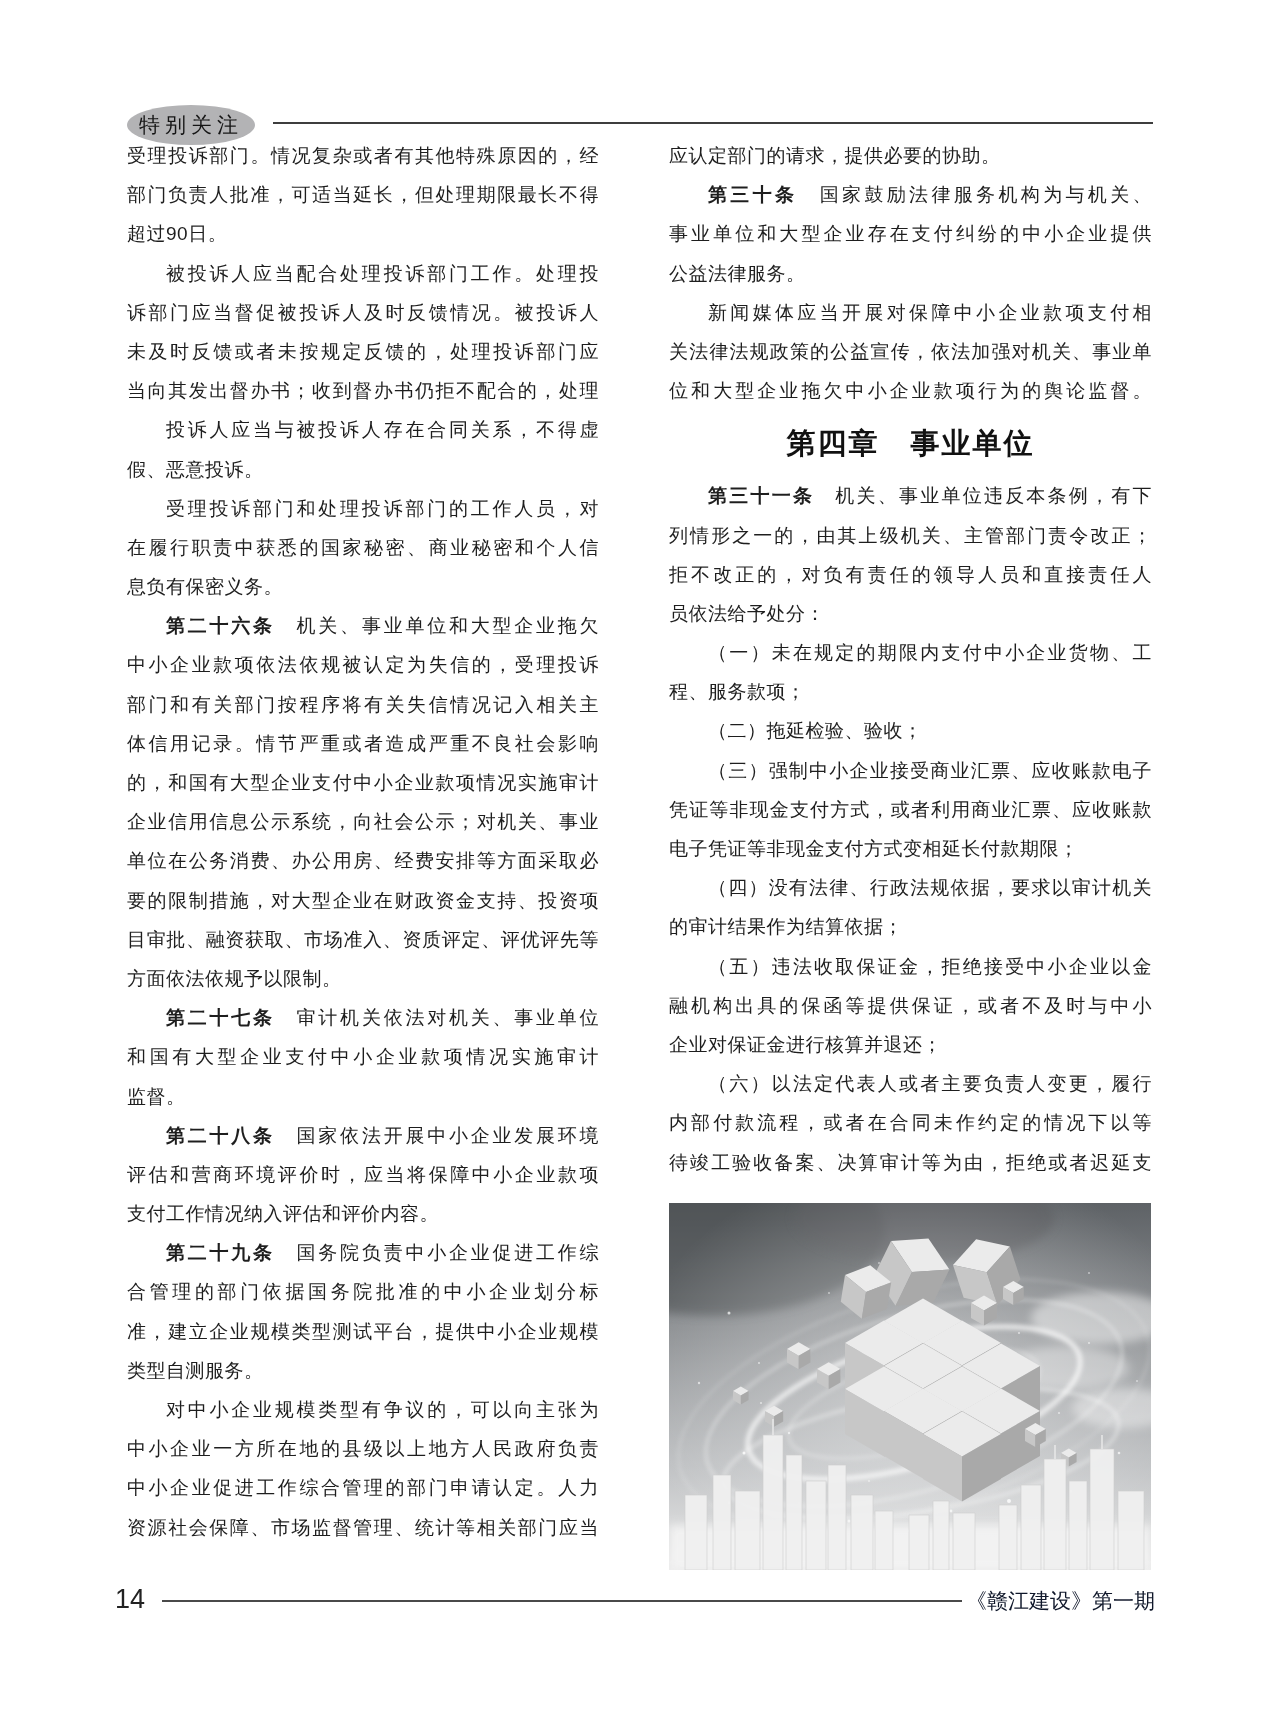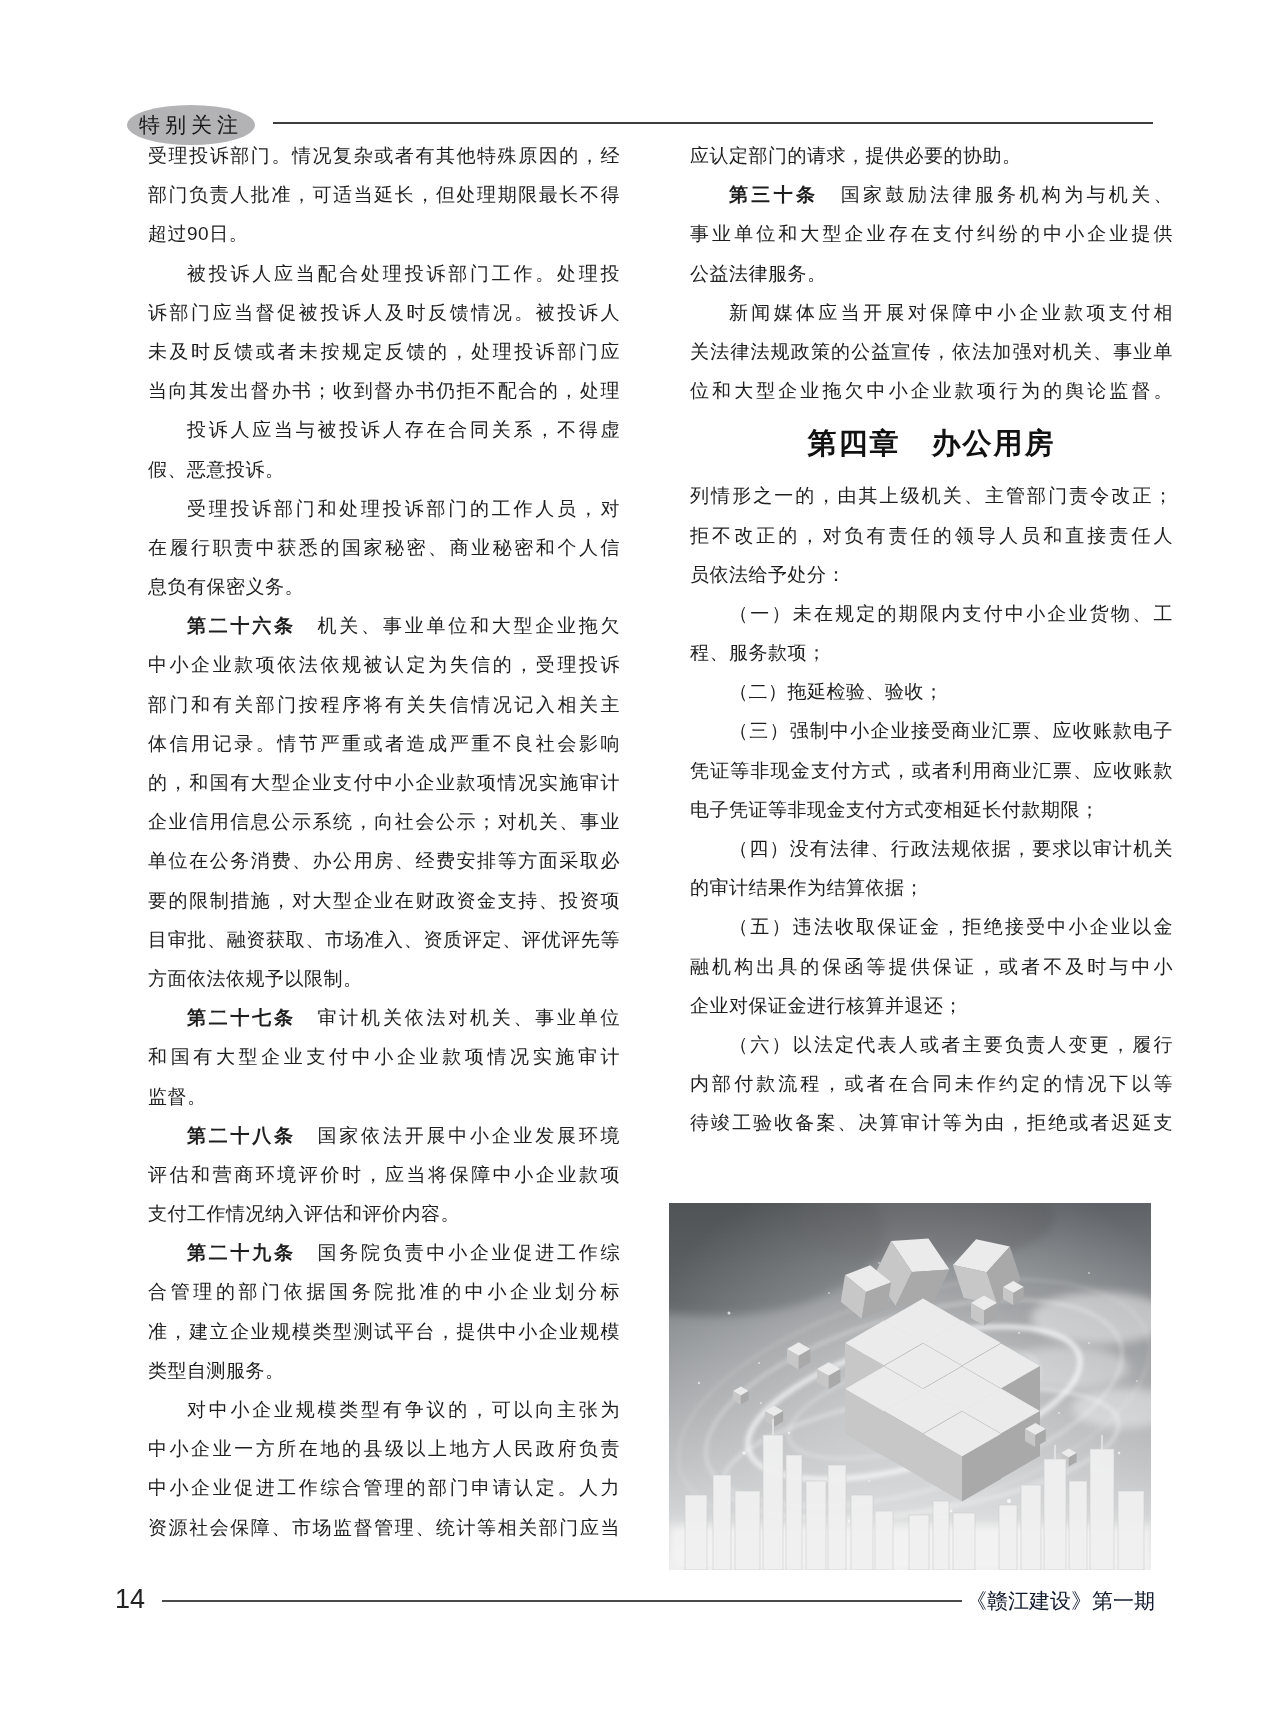--- a/index.html
+++ b/index.html
@@ -14,21 +14,21 @@
     position:absolute; left:127px; top:105px; width:128px; height:40px;
     background:#b3b3b5; border-radius:50%;
     text-align:center; line-height:40px; font-size:21px; letter-spacing:5px;
     color:#141414; font-family:"Liberation Serif","DejaVu Serif",serif;
   }
   .header-rule {
     position:absolute; left:273px; top:122px; width:880px; height:2px;
     background:#3d3d3d;
   }
   
-  .col { position:absolute; top:136px; font-size:19px;margin-left:21px; }
+  .col { position:absolute; top:136px; font-size:19px; }
   .col-left  { left:127px; width:472px; }
   .col-right { left:669px; width:483px; }
   .line {
     height:39.2px; line-height:39.2px; overflow:hidden;
     text-align:justify; text-align-last:justify;
     letter-spacing:0.5px; white-space:nowrap;
   }
   .line.short { text-align-last:left; }
   .line.ind { text-indent:39px; }
   .b { font-weight:700; }
@@ -109,22 +109,23 @@
   <div class="col col-right">
     <div>
         <div class="line short">应认定部门的请求，提供必要的协助。</div>
         <div class="line ind"><span class="b">第三十条</span>　国家鼓励法律服务机构为与机关、</div>
         <div class="line">事业单位和大型企业存在支付纠纷的中小企业提供</div>
         <div class="line short">公益法律服务。</div>
         <div class="line ind">新闻媒体应当开展对保障中小企业款项支付相</div>
         <div class="line">关法律法规政策的公益宣传，依法加强对机关、事业单</div>
         <div class="line">位和大型企业拖欠中小企业款项行为的舆论监督。</div>
       </div>
-    <div class="chapter-heading">第四章　办公用房</div>
+    <div class="chapter-heading">第四章　事业单位</div>
     <div>
+        <div class="line ind"><span class="b">第三十一条</span>　机关、事业单位违反本条例，有下</div>
         <div class="line">列情形之一的，由其上级机关、主管部门责令改正；</div>
         <div class="line">拒不改正的，对负有责任的领导人员和直接责任人</div>
         <div class="line short">员依法给予处分：</div>
         <div class="line ind">（一）未在规定的期限内支付中小企业货物、工</div>
         <div class="line short">程、服务款项；</div>
         <div class="line ind short">（二）拖延检验、验收；</div>
         <div class="line ind">（三）强制中小企业接受商业汇票、应收账款电子</div>
         <div class="line">凭证等非现金支付方式，或者利用商业汇票、应收账款</div>
         <div class="line short">电子凭证等非现金支付方式变相延长付款期限；</div>
         <div class="line ind">（四）没有法律、行政法规依据，要求以审计机关</div>

